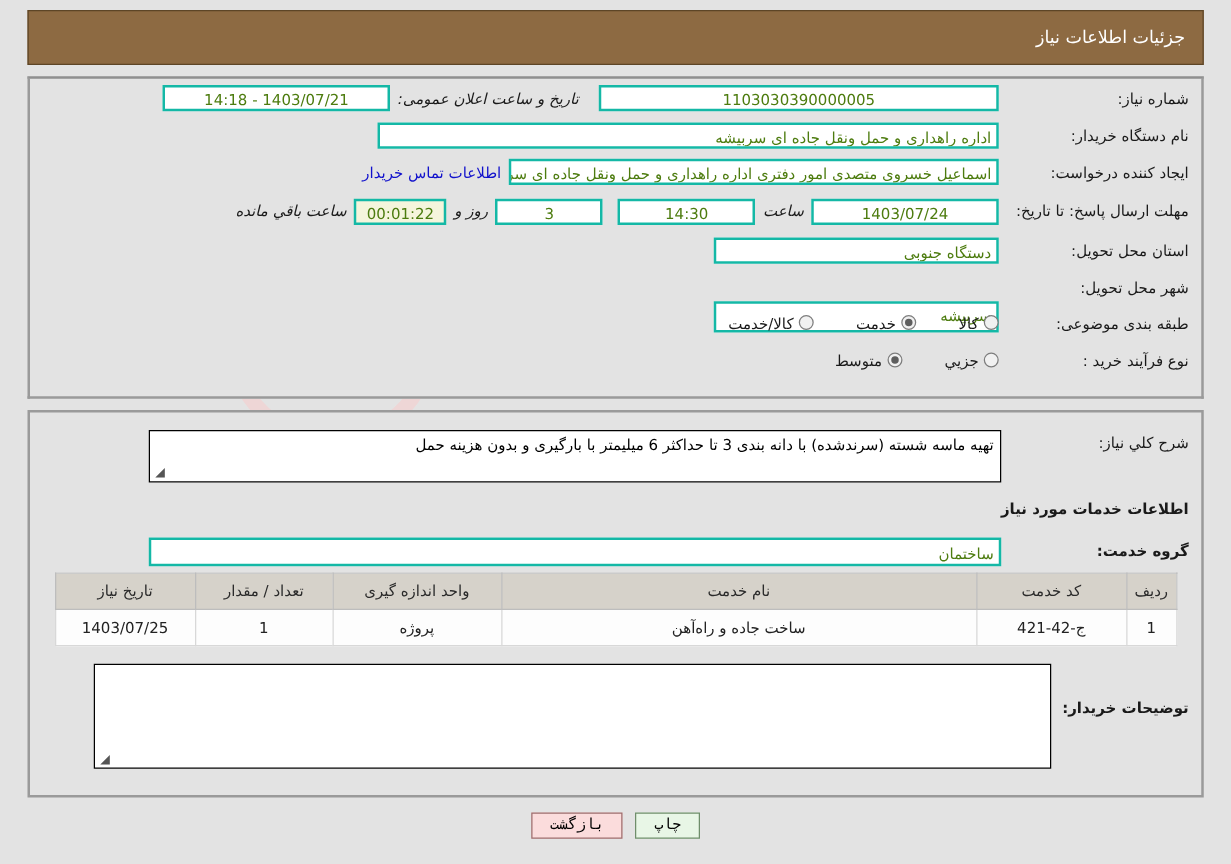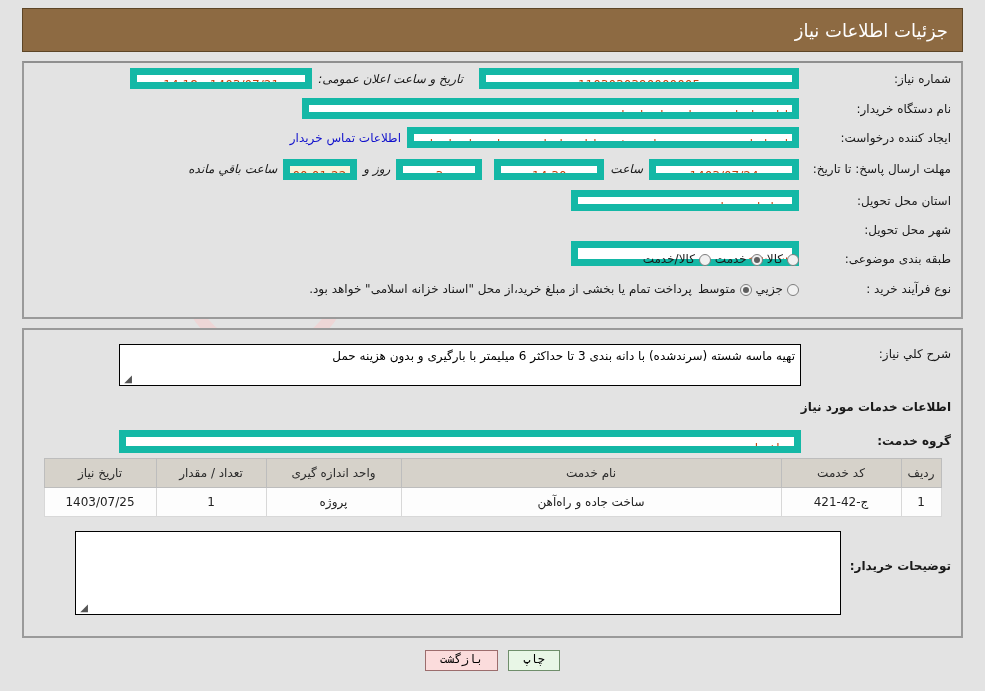--- a/index.html
+++ b/index.html
@@ -68,21 +68,21 @@
     background: #8d6a42;
     border: 1px solid #5d4526;
     box-sizing: border-box;
     display: flex;
     align-items: center;
     justify-content: flex-start;
     padding: 0 14px;
   }
   .titlebar .title {
     color: #ffffff;
-    font-size: 18px;
+    font-size: 14px;
   }
 
   
   .panel {
     margin: 9px 22px 0 22px;
     border: 2px solid #9a9a9a;
     border-top-color: #8f8f8f;
     background: #e3e3e3;
     box-sizing: border-box;
     position: relative;
@@ -102,30 +102,30 @@
     flex: 0 0 152px;
     text-align: right;
     font-size: 12px;
     color: #1a1a1a;
     padding-left: 8px;
     box-sizing: border-box;
   }
   .lbl.two-line { line-height: 13px; }
 
   .fld {
-    border: 7px solid #14b8a6;
+    border: 2px solid #14b8a6;
     background: #ffffff;
     height: 19px;
     line-height: 19px;
     box-sizing: border-box;
     font-size: 12px;
     padding: 0 4px;
     white-space: nowrap;
     overflow: hidden;
-    color: #c2410c;
+    color: #4d7c0f;
   }
   .fld.center { text-align: center; }
   .fld.right { text-align: right; }
   .fld.yellowish { background: #f5f5dc; }
 
   .inline-lbl {
     font-size: 12px;
     padding: 0 6px;
     white-space: nowrap;
     font-style: italic;
@@ -140,22 +140,23 @@
   }
 
   
   .radio-group {
     display: flex;
     align-items: center;
     gap: 4px;
   }
   .radio-item {
     display: flex;
-    align-items: flex-end;
+    align-items: flex-start;
     gap: 4px;
+    margin-left: 30px;
     white-space: nowrap;
   }
   .radio {
     width: 12px;
     height: 12px;
     border-radius: 50%;
     border: 1px solid #7d7d7d;
     background: #f1f1f1;
     box-sizing: border-box;
     display: inline-block;
@@ -300,21 +301,21 @@
       <span class="inline-lbl">ساعت</span>
       <span class="fld center" style="width:110px;height:21px;line-height:21px;">14:30</span>
       <span class="fld center" style="width:86px;height:21px;line-height:21px;margin-right:12px;">3</span>
       <span class="inline-lbl">روز و</span>
       <span class="fld center yellowish" style="width:74px;height:21px;line-height:21px;">00:01:22</span>
       <span class="inline-lbl">ساعت باقي مانده</span>
     </div>
 
     <div class="row">
       <span class="lbl">استان محل تحویل:</span>
-      <span class="fld right" style="width:228px;height:21px;line-height:21px;">خراسان خدمات</span>
+      <span class="fld right" style="width:228px;height:21px;line-height:21px;">دستگاه جنوبی</span>
     </div>
 
     <div class="row">
       <span class="lbl">شهر محل تحویل:</span>
       <span class="fld right" style="width:228px;height:25px;line-height:21px;margin-top:48px;">سربیشه</span>
     </div>
 
     <div class="row" style="height:30px;">
       <span class="lbl">طبقه بندی موضوعی:</span>
       <span class="radio-group">
@@ -338,21 +339,20 @@
       <span class="radio-group">
         <span class="radio-item">
           <span class="radio"></span>
           <span class="radio-label">جزيي</span>
         </span>
         <span class="radio-item">
           <span class="radio checked"></span>
           <span class="radio-label">متوسط</span>
         </span>
       </span>
-      <span class="note-text" style="margin-right:6px;">پرداخت تمام یا بخشی از مبلغ خرید،از محل "اسناد خزانه اسلامی" خواهد بود.</span>
     </div>
   </div>
 
   <div class="panel panel-mid">
 
     <div style="display:flex;align-items:flex-start;padding:14px 10px 0 10px;">
       <span class="lbl" style="width:150px;flex:0 0 150px;padding-top:3px;">شرح کلي نیاز:</span>
       <div class="ta" style="width:682px;height:42px;">
         <span>تهیه ماسه شسته (سرندشده) با دانه بندی 3 تا حداکثر 6 میلیمتر با بارگیری و بدون هزینه حمل</span>
         <span class="grip">◢</span>

